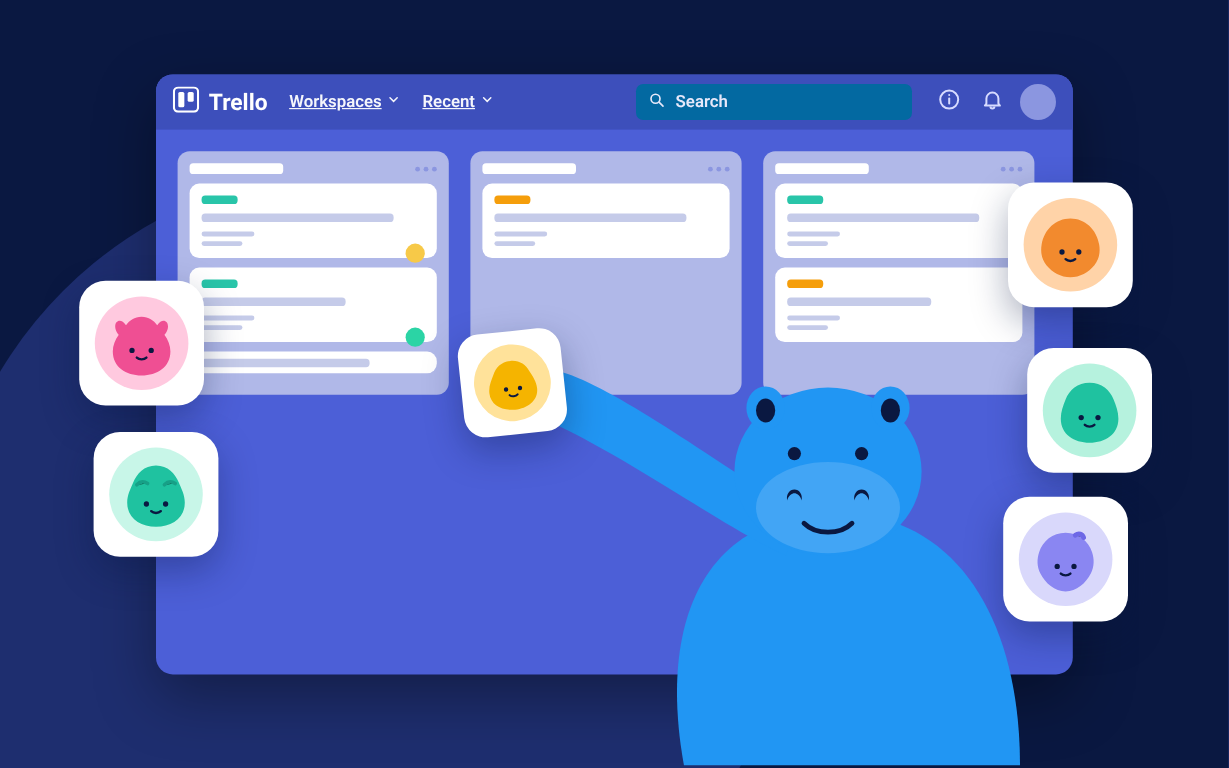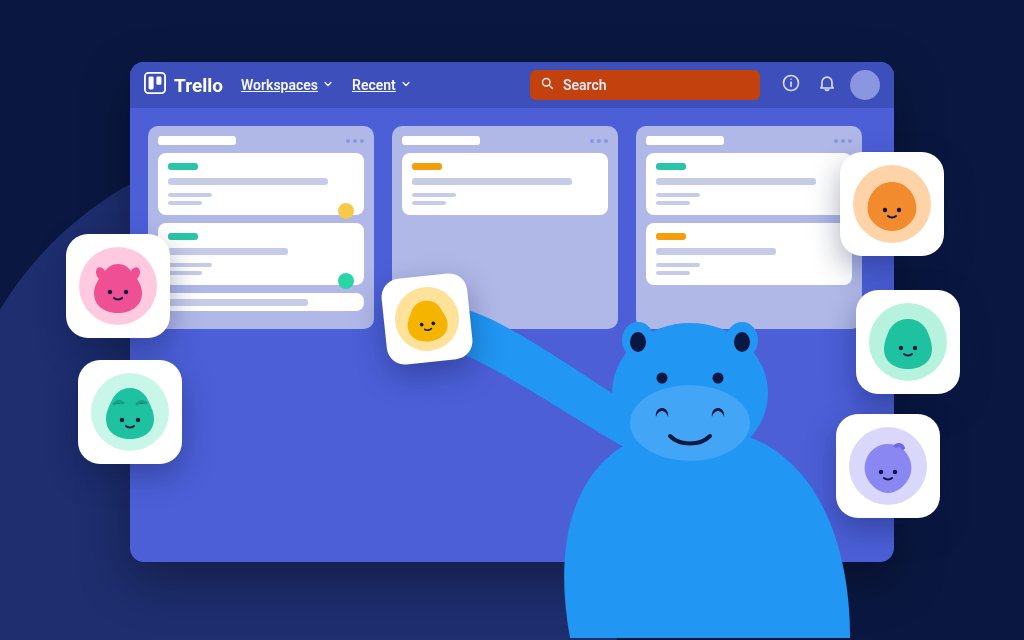--- a/index.html
+++ b/index.html
@@ -39,21 +39,21 @@
     color: #fff;
   }
   .brand { display: flex; align-items: center; gap: 8px; font-weight: 700; font-size: 19px; }
   .brand svg { flex: none; }
   .nav { display: flex; align-items: center; gap: 18px; font-size: 14px; font-weight: 600; text-decoration: underline; }
   .nav-item { display: flex; align-items: center; gap: 4px; opacity: .95; cursor: pointer; }
   .nav-item svg { flex: none; }
   .spacer { flex: 1; }
   .search {
     display: flex; align-items: center; gap: 8px;
-    background: #c2410c;
+    background: #0369a1;
     border-radius: 6px;
     height: 30px; width: 230px;
     padding: 0 10px;
     color: #c6caf2;
     font-size: 14px; font-weight: 600;
   }
   .search span { color: #e6e8fa; }
   .hdr-icons { display: flex; align-items: center; gap: 10px; }
   .hdr-btn {
     width: 26px; height: 26px; display: flex; align-items: center; justify-content: center;

